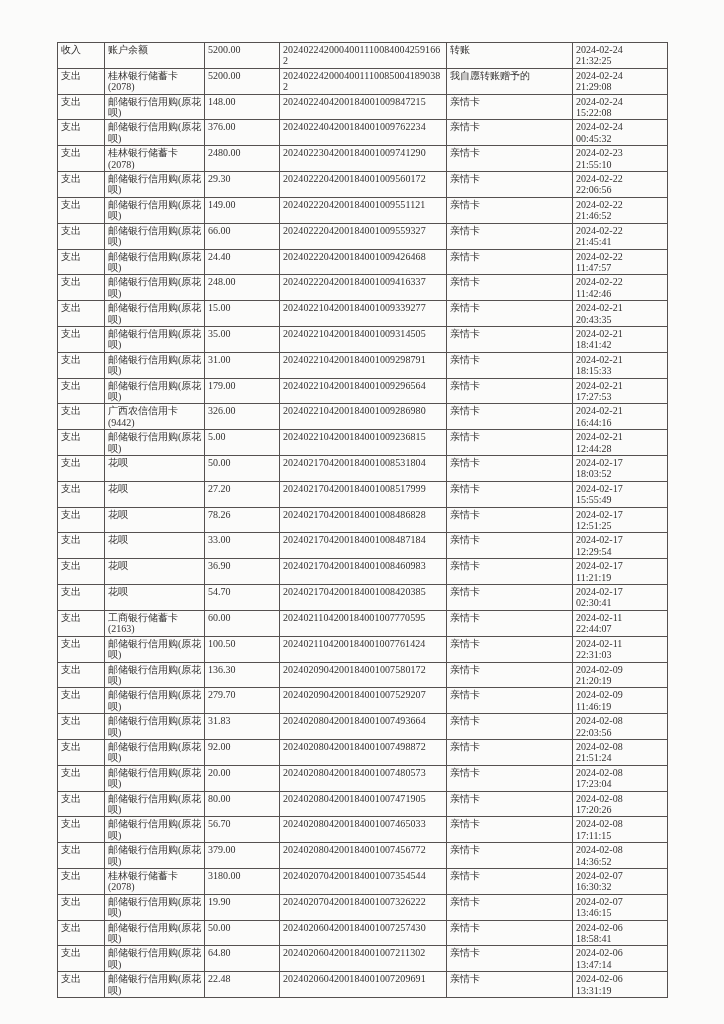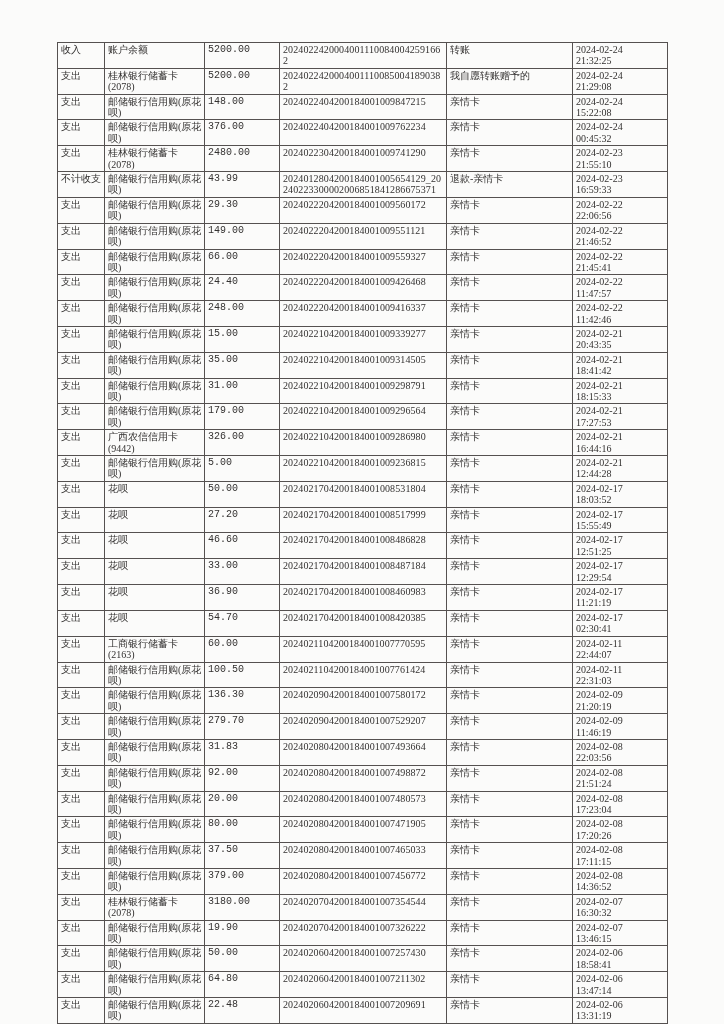--- a/index.html
+++ b/index.html
@@ -29,21 +29,21 @@
     vertical-align: top;
     padding: 1px 2px 1px 3px;
     font-size: 10px;
     line-height: 11.4px;
     color: #333130;
     overflow: hidden;
   }
   table.txn tr { height: 24.4px; }
   td.td-type    { padding-left: 3px; padding-right: 0; }
   td.td-account { }
-  td.td-amount  { font-size: 9.5px; font-family: Liberation Mono, monospace; }
+  td.td-amount  { font-size: 9.5px; }
   td.td-id      { font-size: 9.5px; word-break: break-all; letter-spacing: 0.1px; margin-left: 7px; }
   td.td-note    { }
   td.td-datetime{ font-size: 9.5px; margin-top: 28px; }
 </style>
 </head>
 <body>
 
 <div class="sheet">
   <table class="txn">
     <colgroup>
@@ -104,31 +104,20 @@
           <td class="td-account">桂林银行储蓄卡(2078)</td>
           <td class="td-amount">2480.00</td>
           <td class="td-id">2024022304200184001009741290</td>
           <td class="td-note">亲情卡</td>
           <td class="td-datetime">
             <div>2024-02-23</div>
             <div>21:55:10</div>
           </td>
         </tr>
         <tr>
-          <td class="td-type">不计收支</td>
-          <td class="td-account">邮储银行信用购(原花呗)</td>
-          <td class="td-amount">43.99</td>
-          <td class="td-id">2024012804200184001005654129_20240223300002006851841286675371</td>
-          <td class="td-note">退款-亲情卡</td>
-          <td class="td-datetime">
-            <div>2024-02-23</div>
-            <div>16:59:33</div>
-          </td>
-        </tr>
-        <tr>
           <td class="td-type">支出</td>
           <td class="td-account">邮储银行信用购(原花呗)</td>
           <td class="td-amount">29.30</td>
           <td class="td-id">2024022204200184001009560172</td>
           <td class="td-note">亲情卡</td>
           <td class="td-datetime">
             <div>2024-02-22</div>
             <div>22:06:56</div>
           </td>
         </tr>
@@ -260,21 +249,21 @@
           <td class="td-id">2024021704200184001008517999</td>
           <td class="td-note">亲情卡</td>
           <td class="td-datetime">
             <div>2024-02-17</div>
             <div>15:55:49</div>
           </td>
         </tr>
         <tr>
           <td class="td-type">支出</td>
           <td class="td-account">花呗</td>
-          <td class="td-amount">46.60</td>
+          <td class="td-amount">78.26</td>
           <td class="td-id">2024021704200184001008486828</td>
           <td class="td-note">亲情卡</td>
           <td class="td-datetime">
             <div>2024-02-17</div>
             <div>12:51:25</div>
           </td>
         </tr>
         <tr>
           <td class="td-type">支出</td>
           <td class="td-account">花呗</td>
@@ -392,21 +381,21 @@
           <td class="td-id">2024020804200184001007471905</td>
           <td class="td-note">亲情卡</td>
           <td class="td-datetime">
             <div>2024-02-08</div>
             <div>17:20:26</div>
           </td>
         </tr>
         <tr>
           <td class="td-type">支出</td>
           <td class="td-account">邮储银行信用购(原花呗)</td>
-          <td class="td-amount">37.50</td>
+          <td class="td-amount">56.70</td>
           <td class="td-id">2024020804200184001007465033</td>
           <td class="td-note">亲情卡</td>
           <td class="td-datetime">
             <div>2024-02-08</div>
             <div>17:11:15</div>
           </td>
         </tr>
         <tr>
           <td class="td-type">支出</td>
           <td class="td-account">邮储银行信用购(原花呗)</td>

